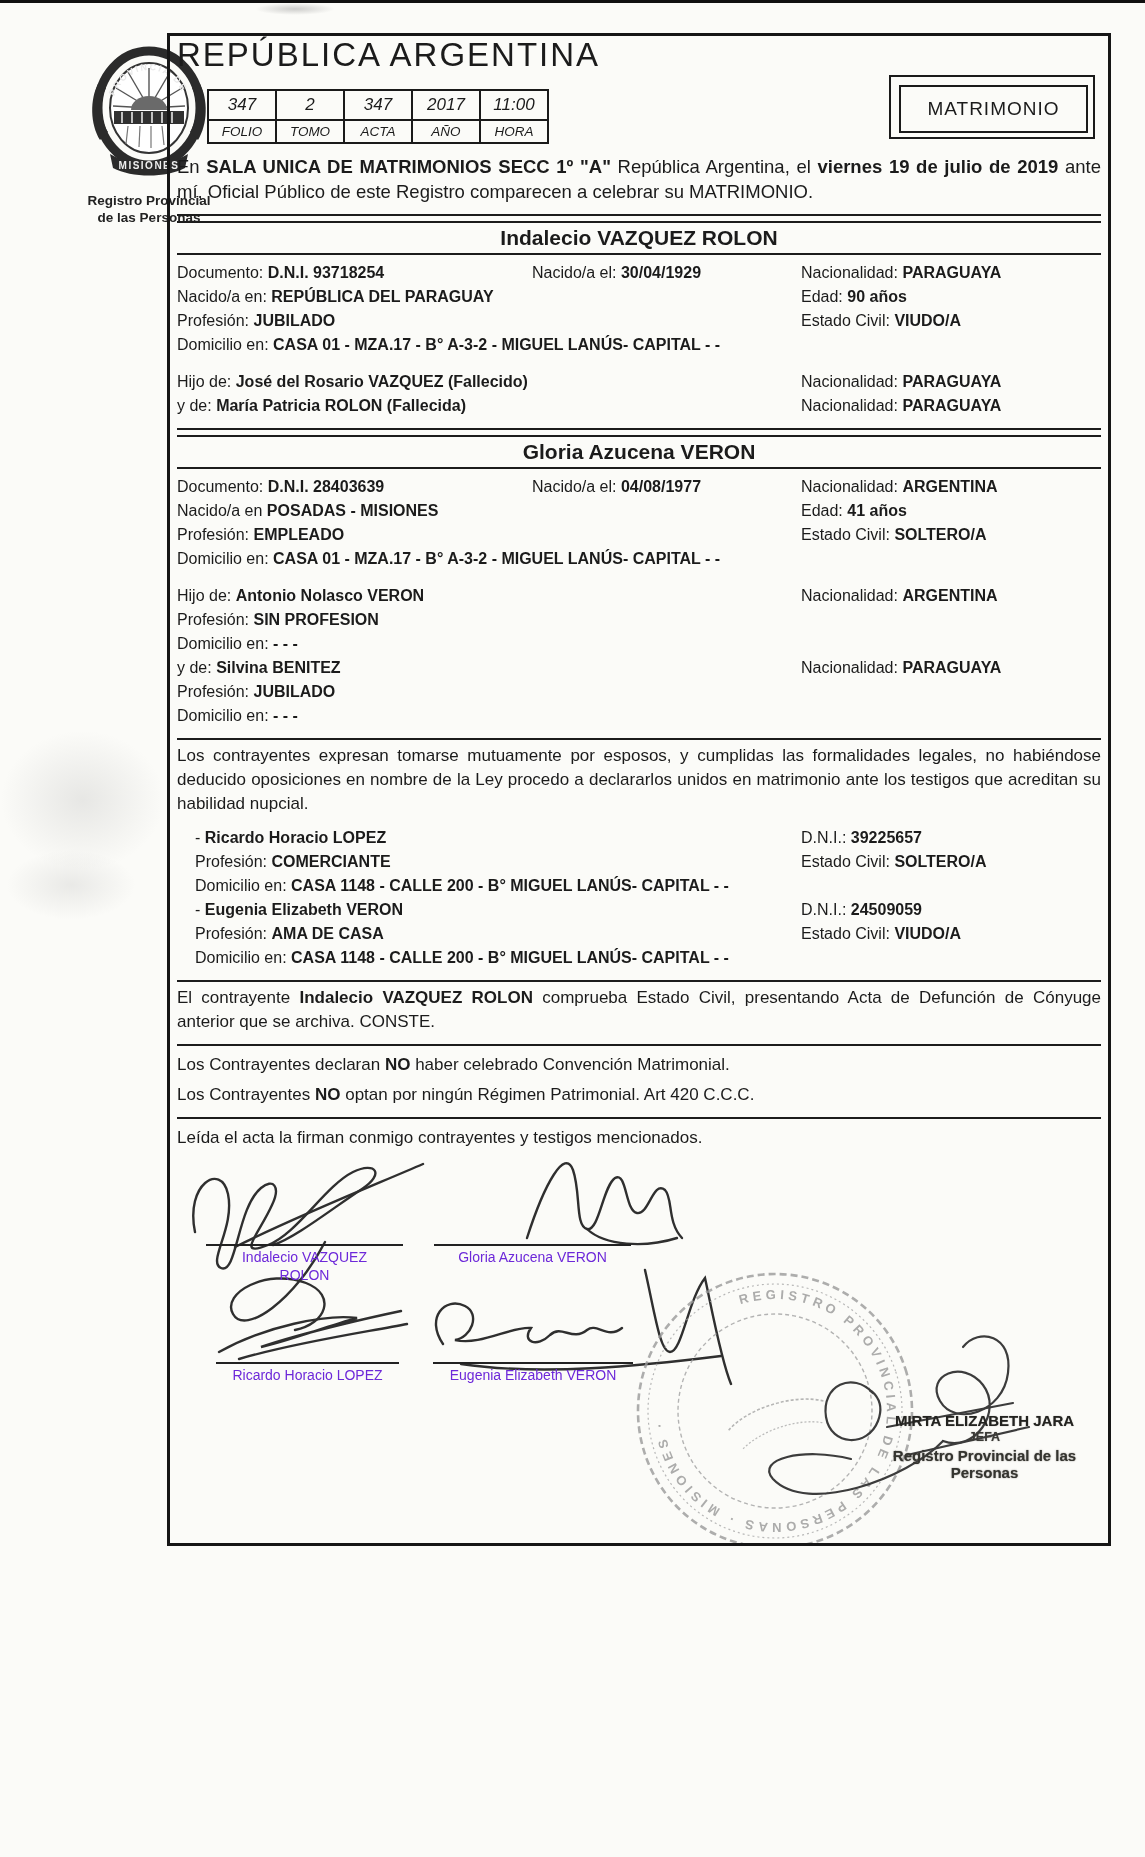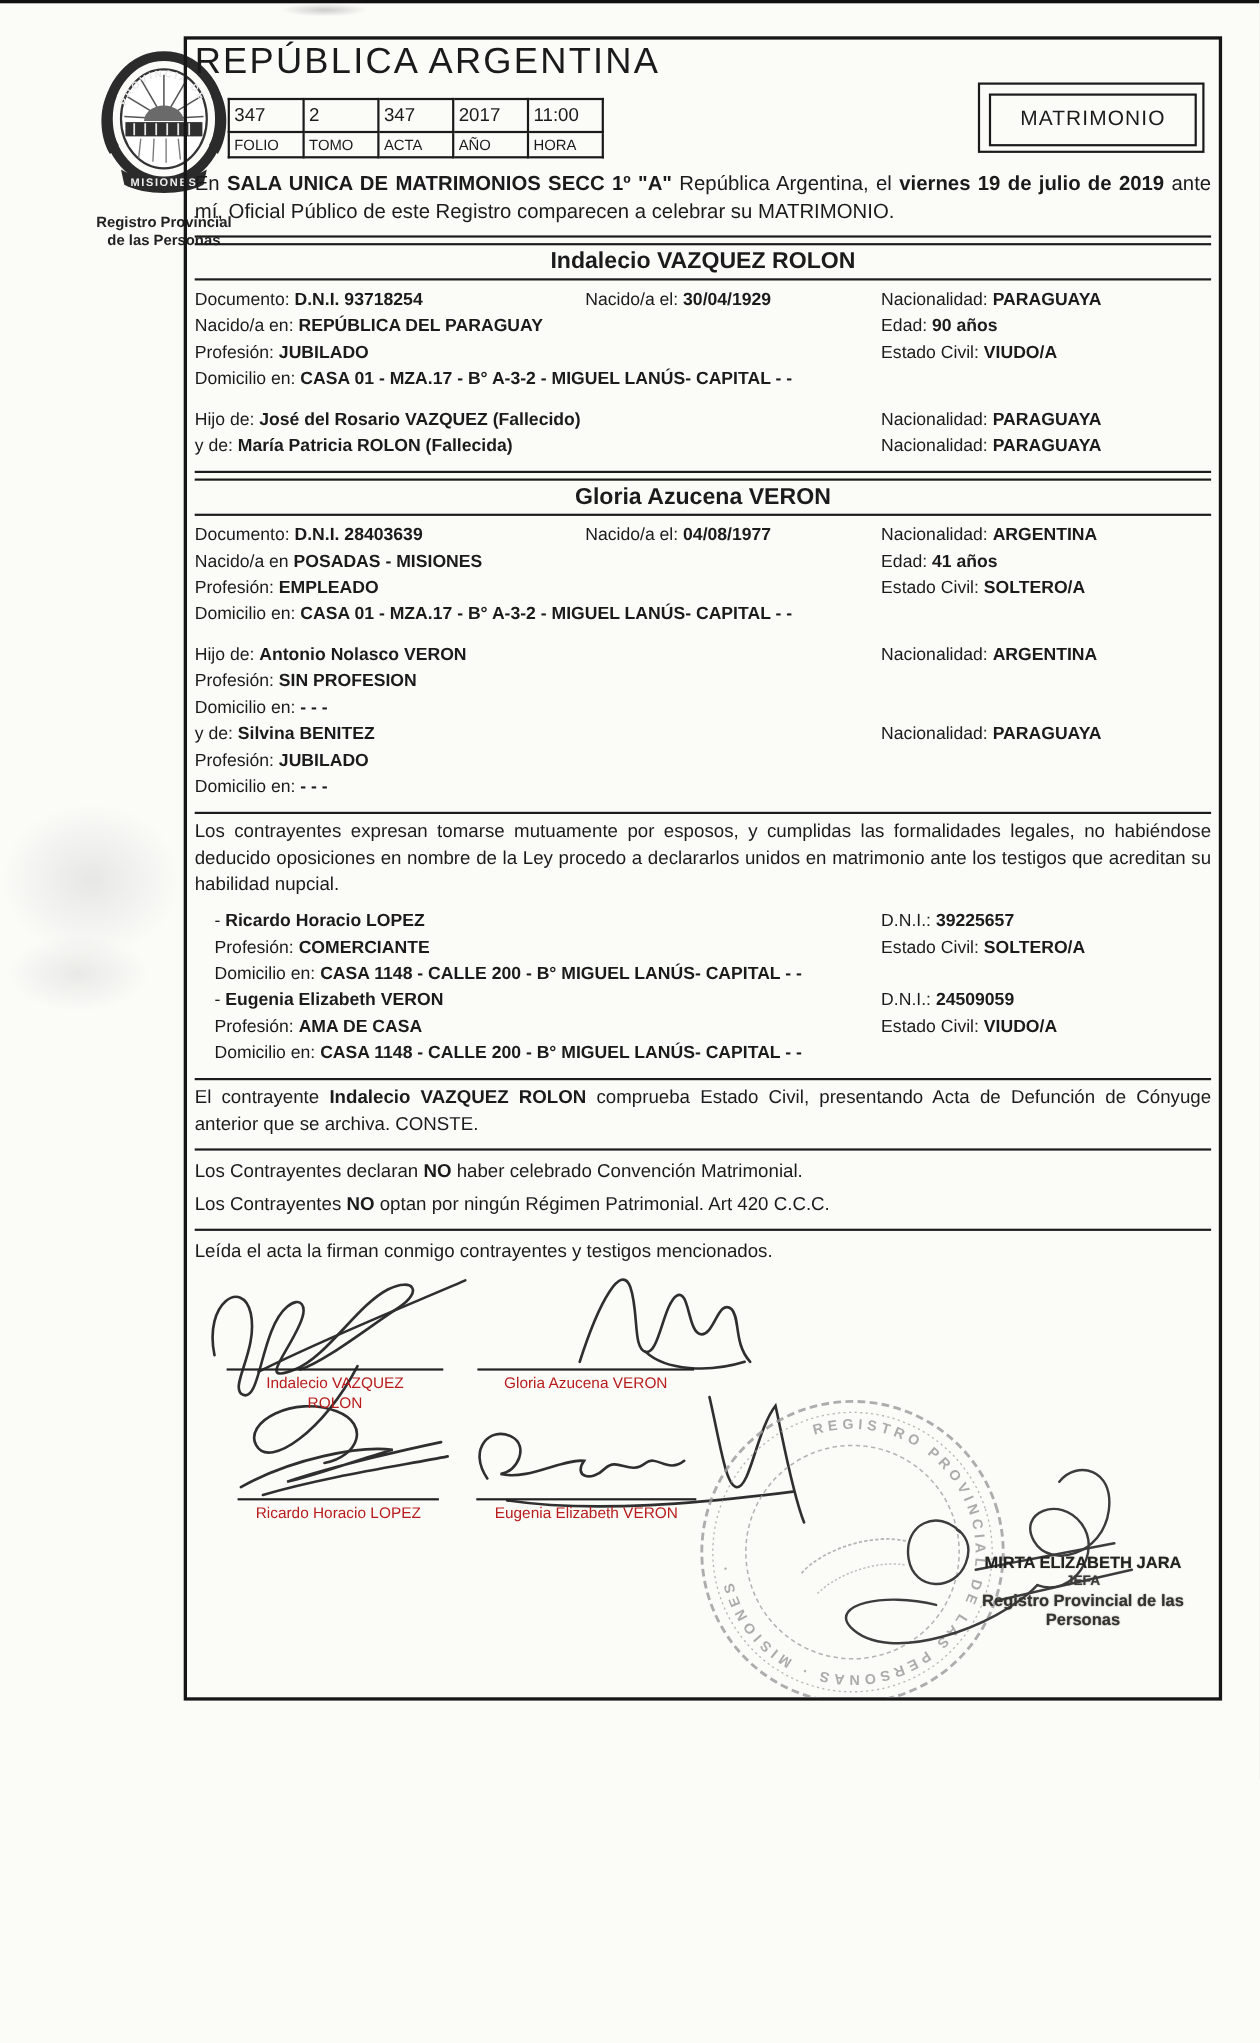--- a/index.html
+++ b/index.html
@@ -14,21 +14,21 @@
   
   .logo-block{position:absolute;left:58px;top:44px;width:182px;text-align:center;}
   .logo-caption{margin-top:6px;font-size:13.5px;font-weight:600;line-height:17px;color:#222;}
 
   
   .doc{position:absolute;left:167px;top:33px;width:944px;height:1513px;box-sizing:border-box;
        border:3px solid #161616;padding:0 7px;display:flex;flex-direction:column;overflow:hidden;}
   .title{margin-top:3px;font-size:33px;letter-spacing:2px;height:32px;line-height:32px;}
   .head-row{position:relative;height:78px;flex:none;}
   .reg-table{position:absolute;left:30px;top:18px;border-collapse:collapse;}
-  .reg-table td{border:2px solid #1a1a1a;padding:0 4px;}
+  .reg-table td{border:2px solid #1a1a1a;text-align:center;padding:0 4px;font-style:italic;}
   .reg-table .vals td{height:28px;font-size:17px;min-width:58px;}
   .reg-table .labs td{height:21px;font-size:13.5px;}
   .matri-outer{position:absolute;right:6px;top:4px;width:206px;height:64px;border:2px solid #1a1a1a;box-sizing:border-box;}
   .matri-inner{position:absolute;left:8px;top:8px;right:5px;bottom:4px;border:2px solid #1a1a1a;
                display:flex;align-items:center;justify-content:center;font-size:19px;letter-spacing:1px;}
   .para{font-size:17px;line-height:24px;text-align:justify;margin:4px 0 0 0;}
   .intro{margin-top:6px;font-size:18.5px;line-height:24.5px;}
   .b{font-weight:700;margin-top:20px;}
   .rule{border-top:2.5px solid #1c1c1c;margin-top:10px;flex:none;}
   .name-strip{margin-top:5px;border-top:2.5px solid #1c1c1c;border-bottom:2.5px solid #1c1c1c;
@@ -40,21 +40,21 @@
   .cell.c1{width:355px;flex:none;}
   .cell.fill{flex:1;}
   .cell.right{width:300px;flex:none;}
   .val{font-weight:700;}
   .witnesses{margin-top:10px;margin-left:18px;}
 
   
   .sig-area{flex:1;position:relative;min-height:300px;}
   .sig-block{position:absolute;text-align:center;}
   .sig-line{border-top:2.2px solid #222;}
-  .sig-label{font-size:14px;line-height:18px;margin-top:2px;color:#b91c1c;}
+  .sig-label{font-size:14px;line-height:18px;margin-top:2px;color:#6d28d9;}
   .sig-svg{position:absolute;pointer-events:none;}
   .official-text{position:absolute;left:690px;bottom:62px;width:235px;text-align:center;}
   .official-name{font-size:15px;font-weight:700;color:#232320;text-shadow:0 0 1px rgba(60,55,50,.6);}
   .official-title{font-size:12.5px;font-weight:700;margin-top:1px;color:#3a3a36;text-shadow:0 0 1.2px rgba(80,75,70,.7);}
   .official-org{font-size:15px;font-weight:700;margin-top:3px;color:#34342f;text-shadow:0 0 1.4px rgba(80,75,70,.8);}
   .seal-svg{position:absolute;left:452px;bottom:-14px;}
   .official-scribble{position:absolute;right:60px;bottom:2px;}
 
   .footer-band{position:absolute;left:0;top:1807px;width:100%;height:50px;background:#000;
                display:flex;align-items:center;justify-content:center;}

